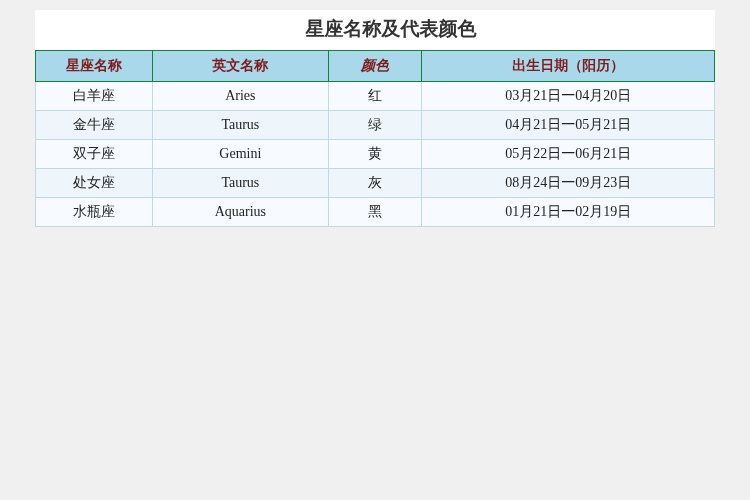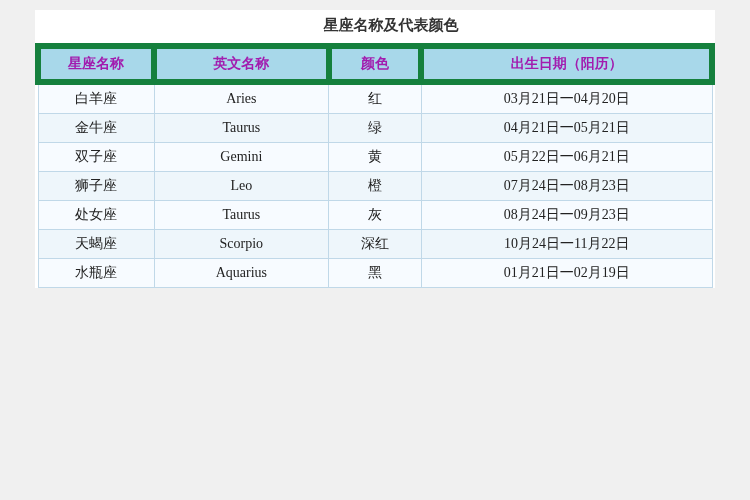--- a/index.html
+++ b/index.html
@@ -14,57 +14,57 @@
       justify-content: center;
       padding-top: 10px;
       overflow: hidden;
     }
     .container {
       width: 680px;
       background: #fff;
     }
     .page-title {
       text-align: center;
-      font-size: 15px;
+      font-size: 19px;
       color: #333;
       padding: 6px 0 8px 0;
       font-weight: bold;
       margin-left: 32px;
     }
     table {
       width: 100%;
       border-collapse: collapse;
     }
     thead tr th {
       background-color: #a8d8ea;
-      border: 6px solid #15803d;
+      border: 1px solid #15803d;
       padding: 6px 8px;
       text-align: center;
       font-weight: bold;
-      color: #a21caf;
+      color: #7f1d1d;
       font-size: 14px;
     }
     tbody tr td {
       border: 1px solid #c0d8e8;
       padding: 5px 8px;
       text-align: center;
       color: #222;
       font-size: 14px;
       background: #fff;
       margin-left: 11px;
     }
     tbody tr:nth-child(odd) td {
       background: #f7fbff;
     }
     tbody tr:nth-child(even) td {
       background: #eef6fb;
     }
     .col-zh { width: 100px; }
     .col-en { width: 150px; text-align: center; }
-    .col-color { width: 80px; }
+    .col-color { width: 80px; font-style: italic; }
     .col-date { width: 250px; }
   </style>
 </head>
 <body>
 
 <div class="container">
   <div class="page-title">星座名称及代表颜色</div>
   <table>
     <thead>
       <tr>
@@ -87,36 +87,24 @@
           <td>绿</td>
           <td>04月21日一05月21日</td>
         </tr>
         <tr>
           <td>双子座</td>
           <td>Gemini</td>
           <td>黄</td>
           <td>05月22日一06月21日</td>
         </tr>
         <tr>
-          <td>狮子座</td>
-          <td>Leo</td>
-          <td>橙</td>
-          <td>07月24日一08月23日</td>
-        </tr>
-        <tr>
           <td>处女座</td>
           <td>Taurus</td>
           <td>灰</td>
           <td>08月24日一09月23日</td>
-        </tr>
-        <tr>
-          <td>天蝎座</td>
-          <td>Scorpio</td>
-          <td>深红</td>
-          <td>10月24日一11月22日</td>
         </tr>
         <tr>
           <td>水瓶座</td>
           <td>Aquarius</td>
           <td>黑</td>
           <td>01月21日一02月19日</td>
         </tr>
       </tbody>
   </table>
 </div>

